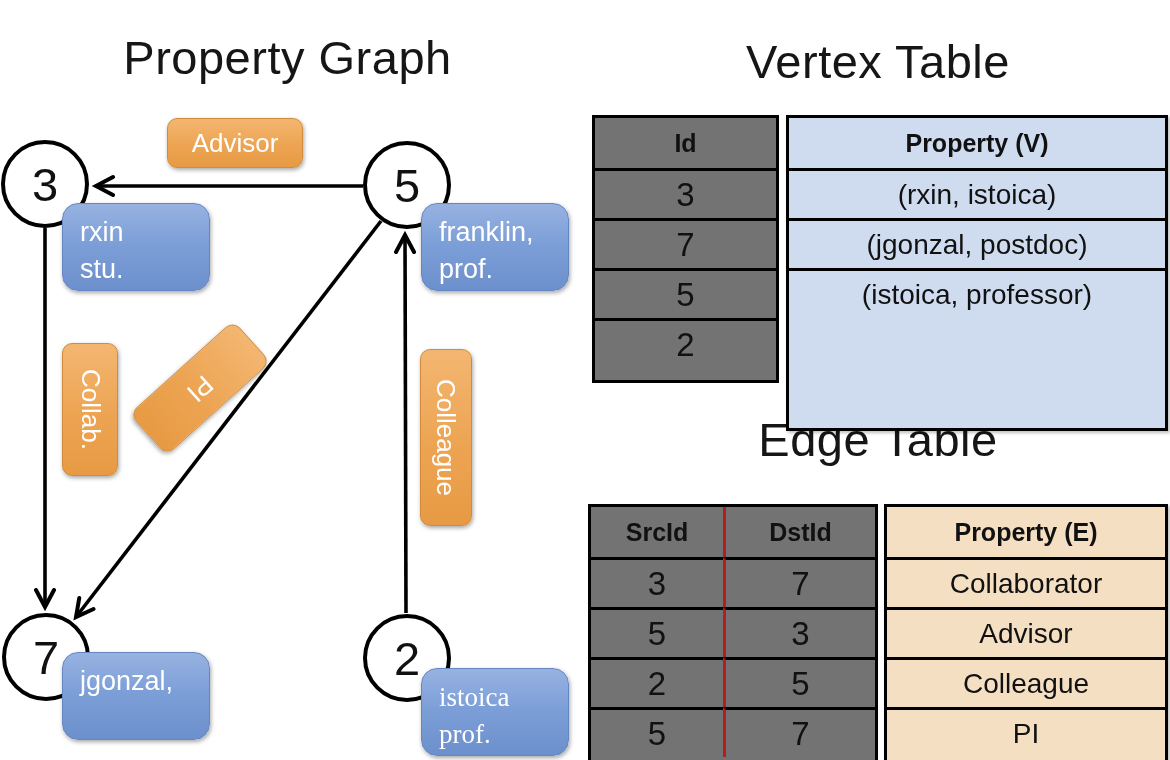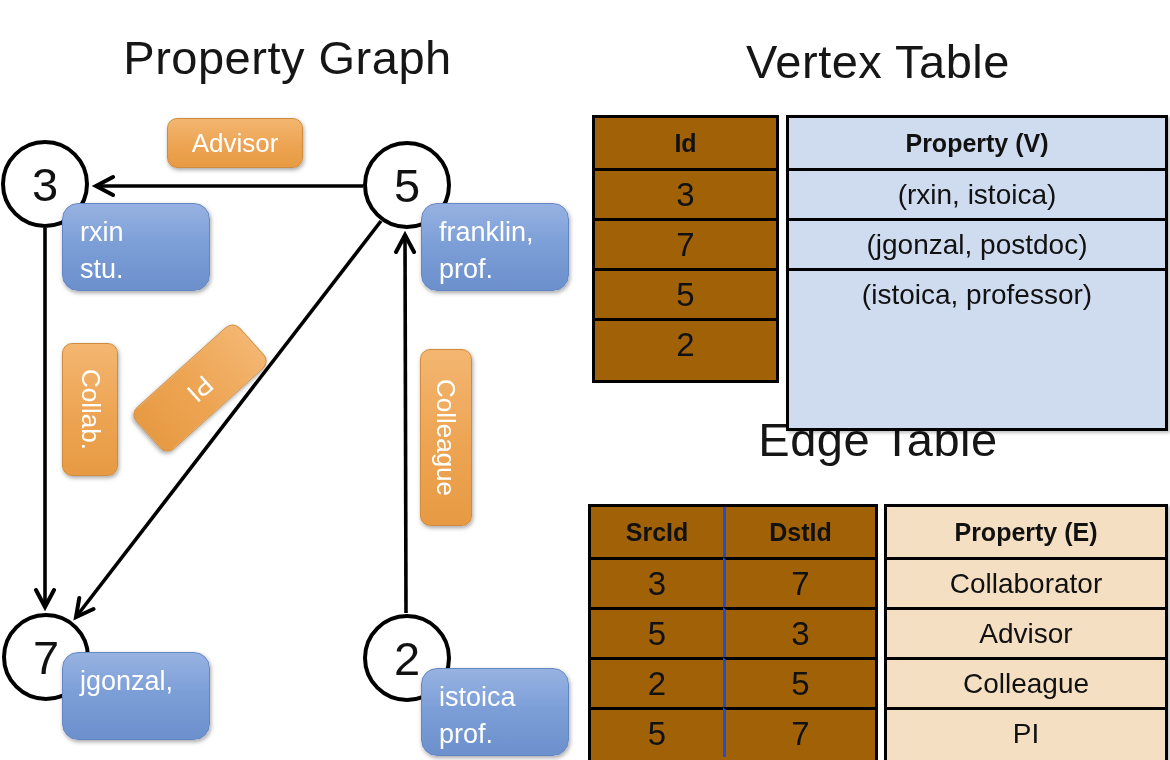--- a/index.html
+++ b/index.html
@@ -28,51 +28,51 @@
   .vprop {
     position:absolute; width:148px; height:88px; box-sizing:border-box;
     border-radius:16px; border:1px solid #6486C4;
     background:linear-gradient(180deg,#97B2E1 0%,#7D9FD8 45%,#6C90CC 100%);
     color:#fff; font-size:27px; line-height:37px; padding:10px 0 0 17px;
     z-index:5; box-shadow:1px 2px 4px rgba(0,0,0,0.35);
   }
   .b3 { left:62px;  top:187px; }
   .b5 { left:421px; top:187px; }
   .b7 { left:62px;  top:636px; }
-  .b2 { left:421px; top:652px; }
+  .b2 { left:421px; top:652px;font-family:Liberation Serif, serif; }
 
   .elabel {
     position:absolute; box-sizing:border-box;
     background:linear-gradient(180deg,#F3B671 0%,#EDA452 55%,#E79A43 100%);
     border:1px solid #D08C3C; border-radius:10px; color:#fff;
     display:flex; align-items:center; justify-content:center;
     font-size:26px; z-index:5; box-shadow:1px 2px 4px rgba(0,0,0,0.35);
   }
   .advisor   { left:167px; top:102px; width:136px; height:50px; }
   .collab    { left:62px;  top:327px; width:56px;  height:133px; }
   .pi        { left:172px; top:302px; width:56px;  height:140px; transform:rotate(48deg); }
   .colleague { left:420px; top:333px; width:52px;  height:177px; }
   .rot { transform:rotate(90deg); white-space:nowrap; }
 
   
-  .col { position:absolute; box-sizing:border-box; border:3px solid #000; background:#a16207; }
+  .col { position:absolute; box-sizing:border-box; border:3px solid #000; background:#737373; }
   .row { height:50px; display:flex; align-items:center; justify-content:center; box-sizing:border-box; }
   .row + .row { border-top:3px solid #000; }
   .hdr { font-weight:bold; font-size:25px; }
   .idc { font-size:33px; }
   .prp { font-size:28px; }
 
   .vt-id   { left:592px; top:99px; width:187px; height:268px; }
   .vt-prop { left:786px; top:99px; width:382px; height:316px; background:#CFDCF0; box-shadow:2px 2px 3px rgba(0,0,0,0.25); }
   .vt-prop .row { background:#CFDCF0; }
 
   .et-ids  { left:588px; top:488px; width:290px; height:268px; display:grid;
              grid-template-columns:132px 1fr; grid-auto-rows:50px; }
   .et-ids .cell { display:flex; align-items:center; justify-content:center; box-sizing:border-box; }
-  .et-ids .cell.rcol { border-left:3px solid #1d4ed8; }
+  .et-ids .cell.rcol { border-left:3px solid #b91c1c; }
   .et-ids .cell.nt { border-top:3px solid #000; }
   .et-prop { left:884px; top:488px; width:284px; height:268px; background:#F5DFC3; box-shadow:2px 2px 3px rgba(0,0,0,0.25); }
   .et-prop .row { background:#F5DFC3; }
 </style>
 </head>
 <body>
 
 <div id="root">
 
   <div class="slide-title graph-title">Property Graph</div>

